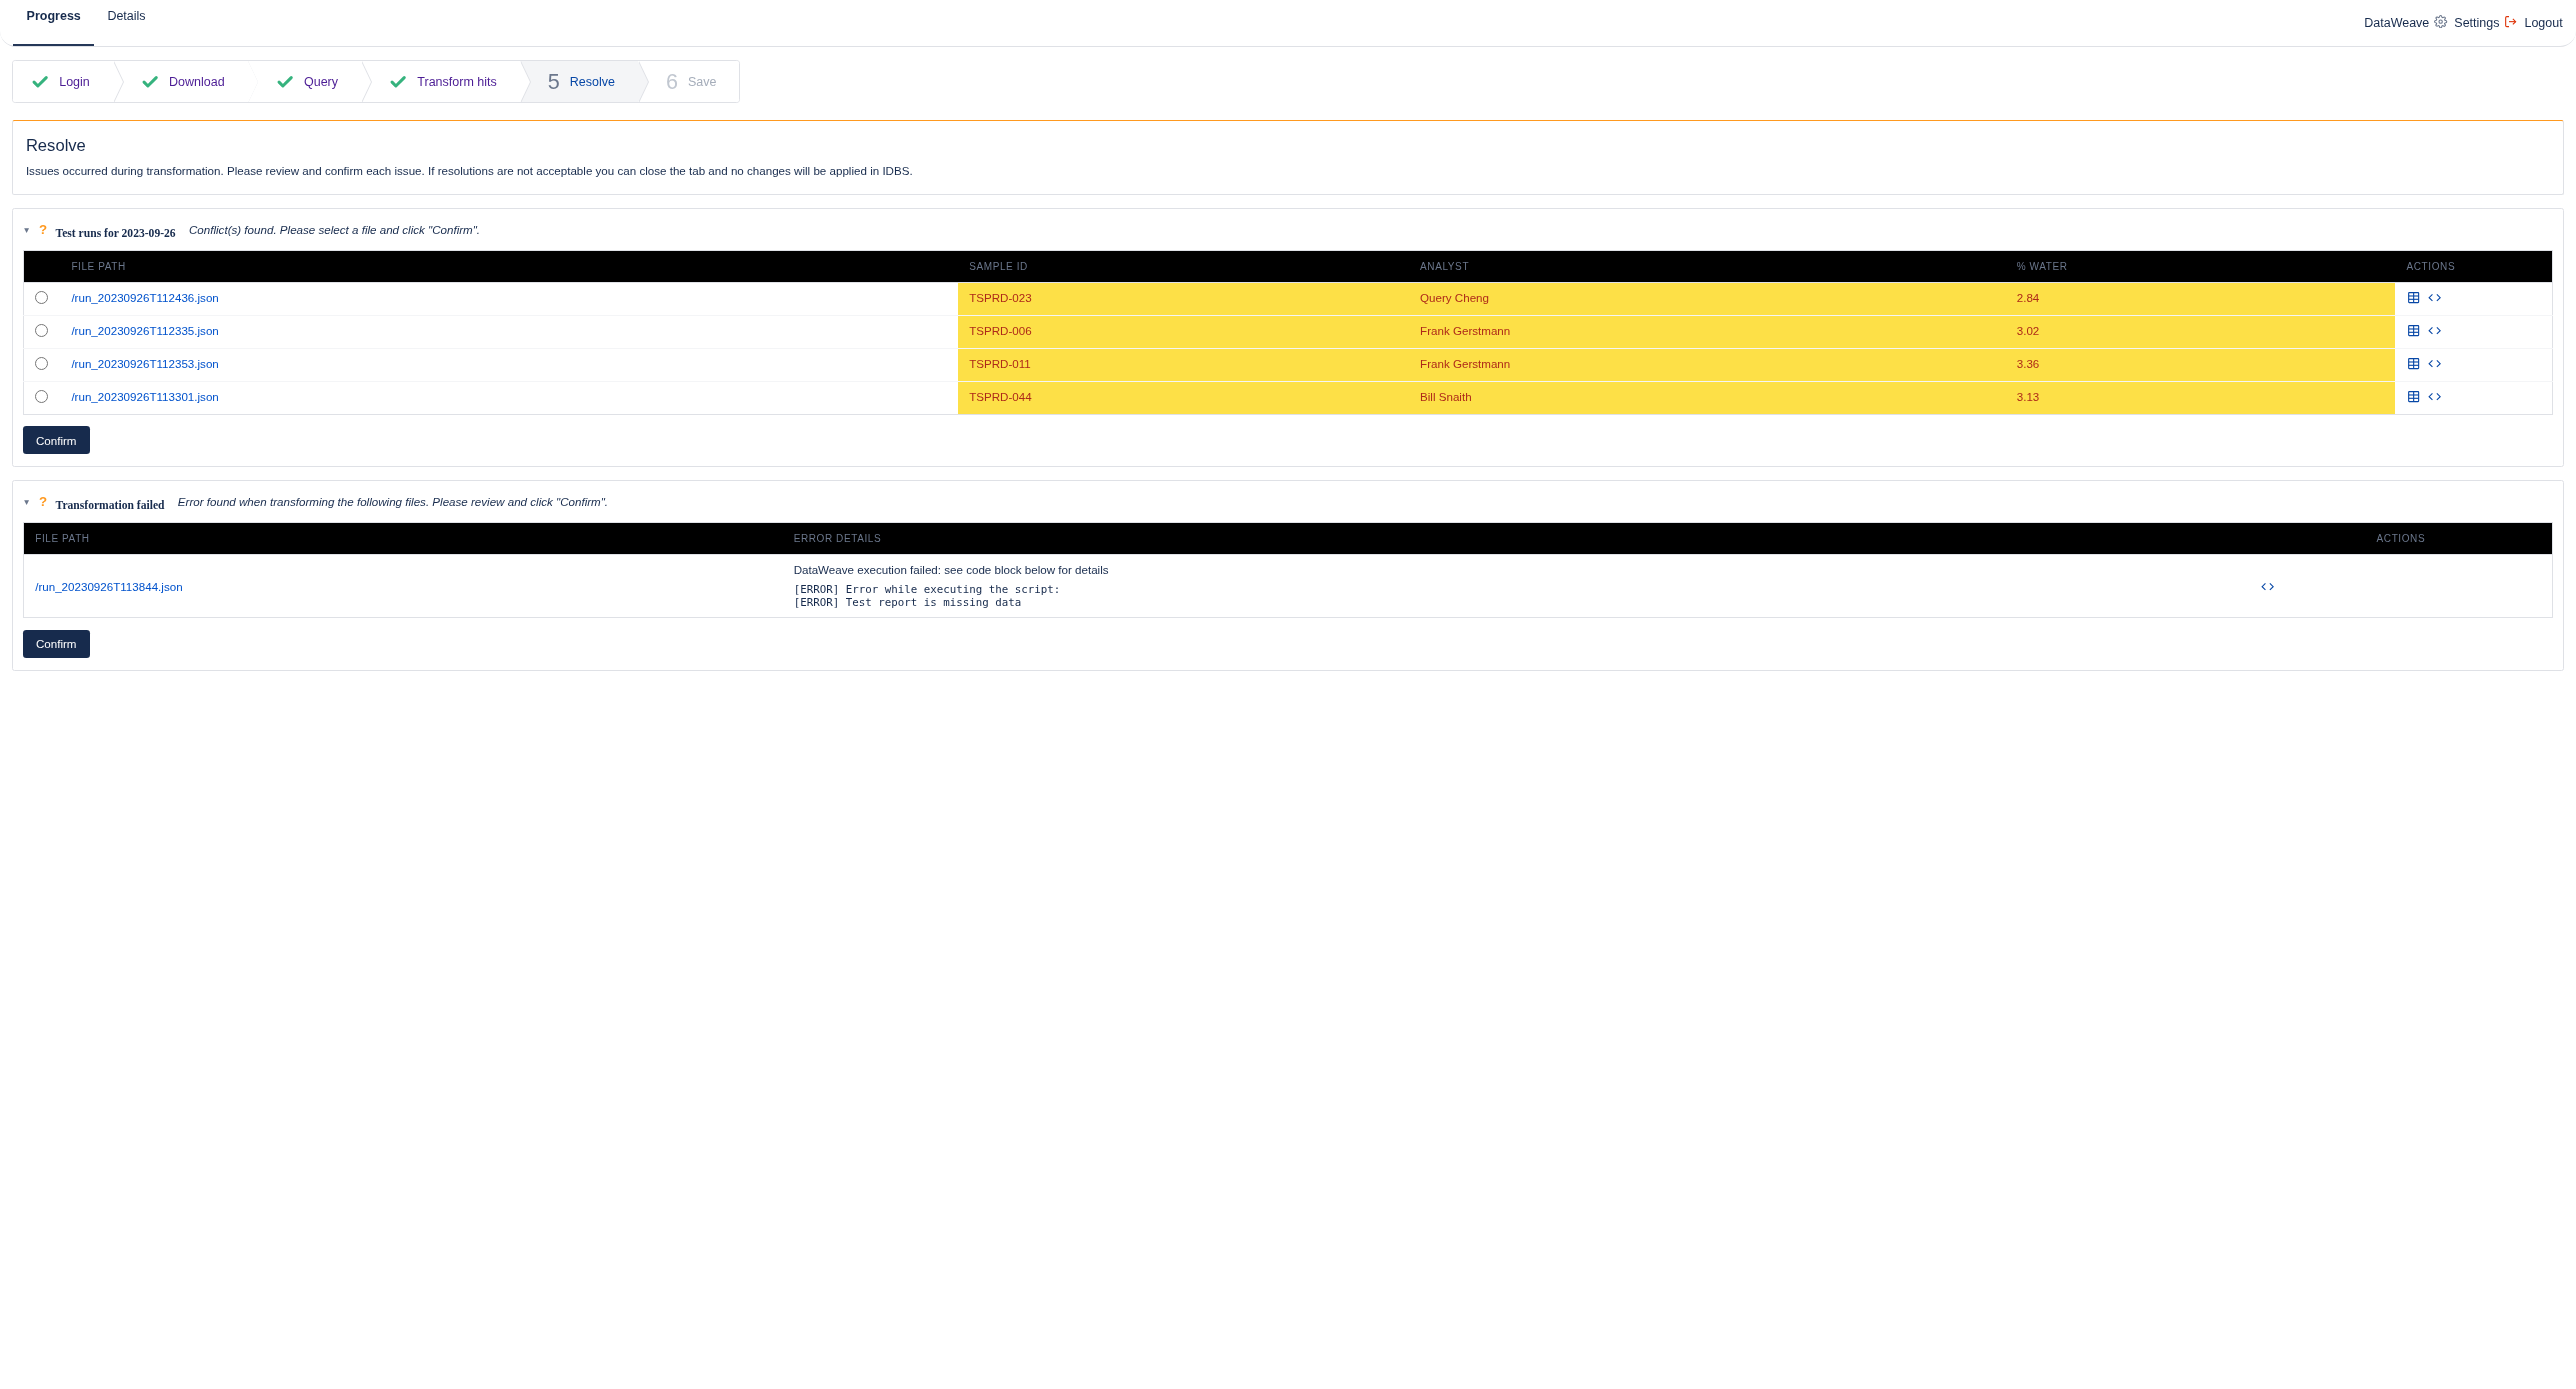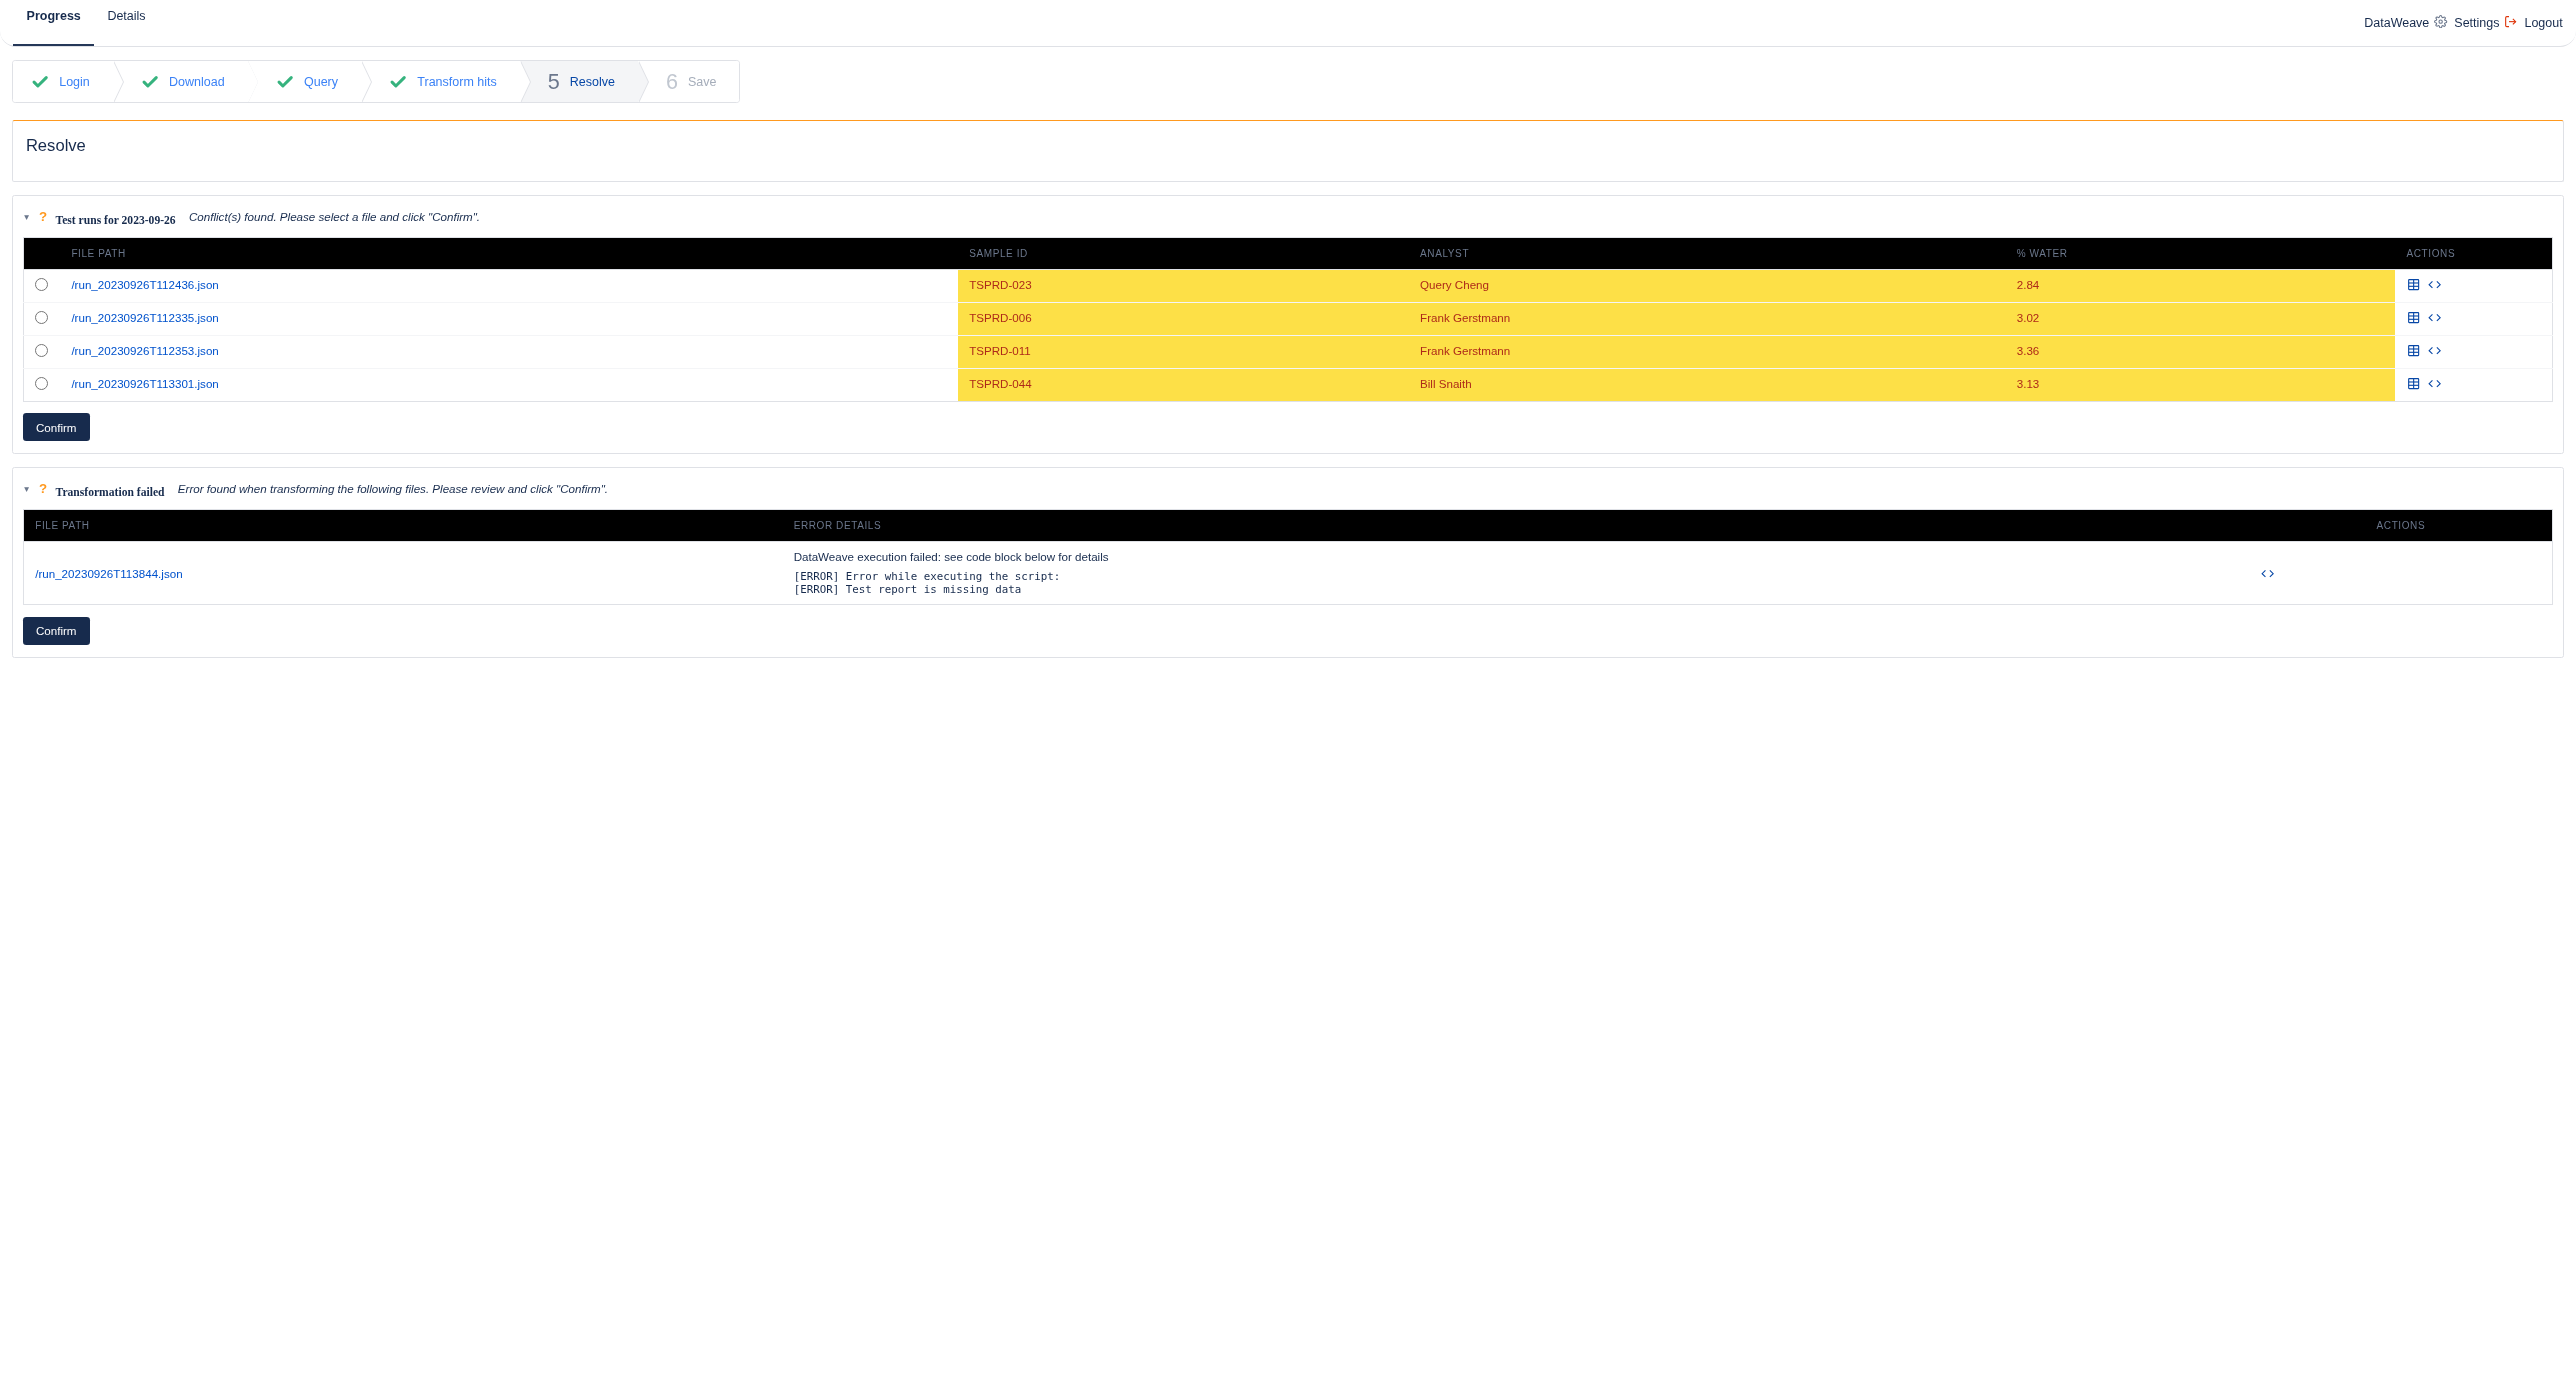--- a/index.html
+++ b/index.html
@@ -55,21 +55,21 @@
     width: fit-content;
   }
   .step {
     position: relative;
     display: flex;
     align-items: center;
     gap: 10px;
     padding: 0 23px 0 28px;
     font-size: 12.5px;
     background: #fff;
-    color: #3b82f6;
+    color: #4c1d95;
   }
   .step:first-child { padding-left: 18.3px; }
   .step::after {
     content: "";
     position: absolute;
     right: -10px;
     top: 0;
     width: 0; height: 0;
     border-top: 21.6px solid transparent;
     border-bottom: 21.6px solid transparent;
@@ -261,20 +261,21 @@
     </div>
     <div class="step future">
       <span class="stepnum">6</span>
       <span class="steplabel">Save</span>
     </div>
   </div>
 </div>
 
 <div class="panel">
   <div class="panel-title">Resolve</div>
+  <div class="panel-desc">Issues occurred during transformation. Please review and confirm each issue. If resolutions are not acceptable you can close the tab and no changes will be applied in IDBS.</div>
 </div>
 
 <div class="group">
   <div class="group-header">
     <span class="caret">▼</span>
     <span class="qmark">?</span>
     <span class="group-title">Test runs for 2023-09-26</span>
     <span class="group-sub">Conflict(s) found. Please select a file and click "Confirm".</span>
   </div>
   <table>

